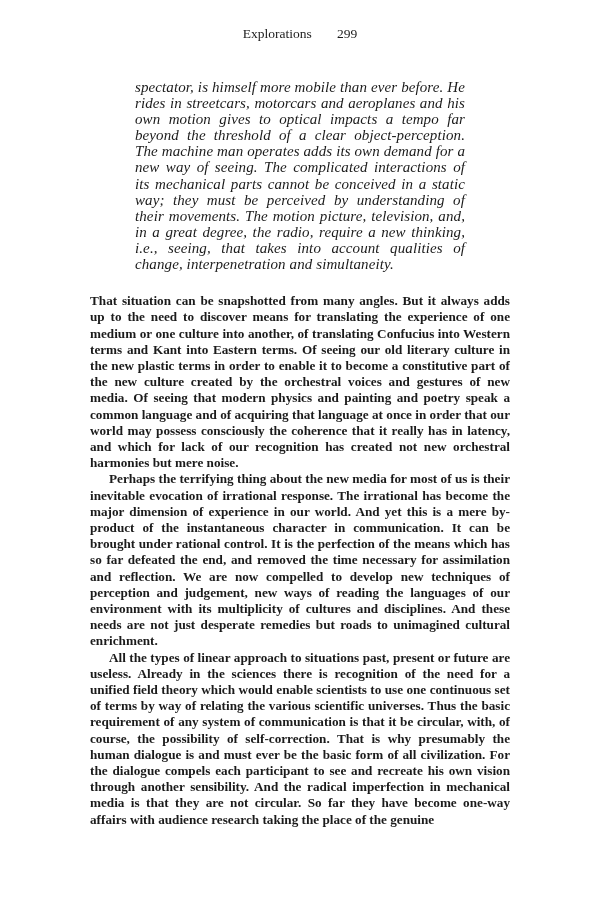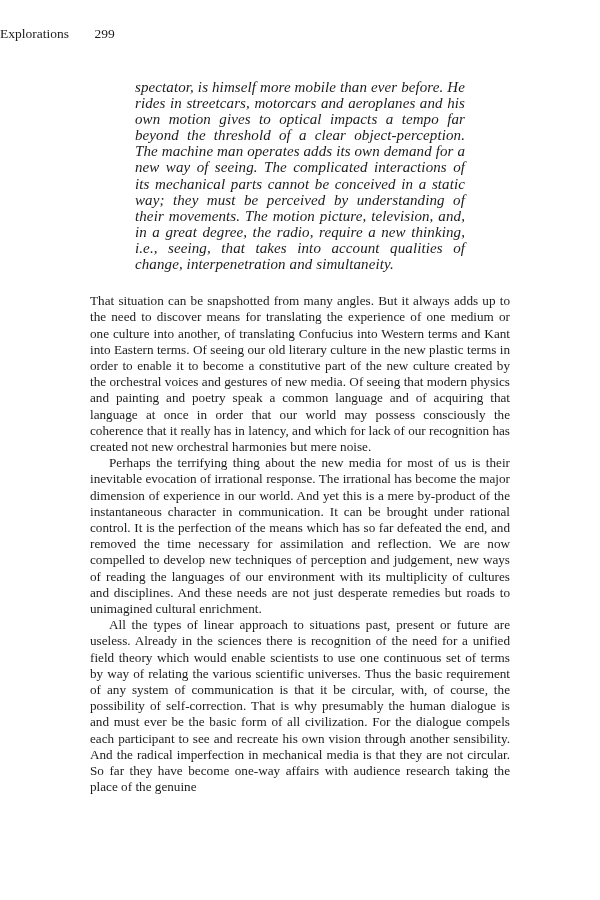--- a/index.html
+++ b/index.html
@@ -13,21 +13,21 @@
     height: 900px;
     margin: 0 auto;
     background: #ffffff;
     font-family: "Liberation Serif", serif;
     color: #1b1b1b;
     overflow: hidden;
     box-sizing: border-box;
   }
   .running-head {
     padding-top: 26px;
-    text-align: left;
+    text-align: center;
     font-size: 13.5px;
     line-height: 16px;
   }
   .running-head .head-title {
     display: inline-block;
   }
   .running-head .head-page {
     display: inline-block;
     margin-left: 22px;
   }
@@ -37,20 +37,21 @@
     line-height: 16.1px;
     font-style: italic;
     text-align: justify;
     letter-spacing: 0.1px;
   }
   .body-text {
     margin: 21px 90px 1px 90px;
     font-size: 13.2px;
     line-height: 16.2px;
     text-align: justify;
+    font-weight: bold;
   }
   .body-text p {
     margin: 0;
     padding: 0;
   }
   .body-text p.indented {
     text-indent: 19px;
   }
 </style>
 </head>

